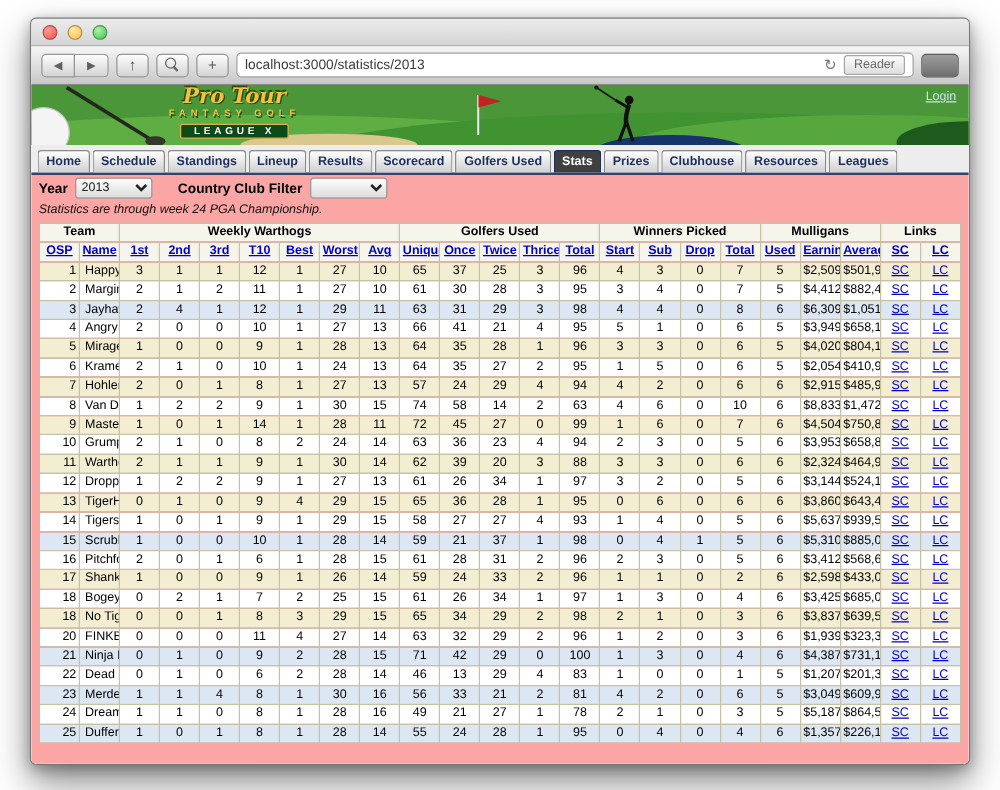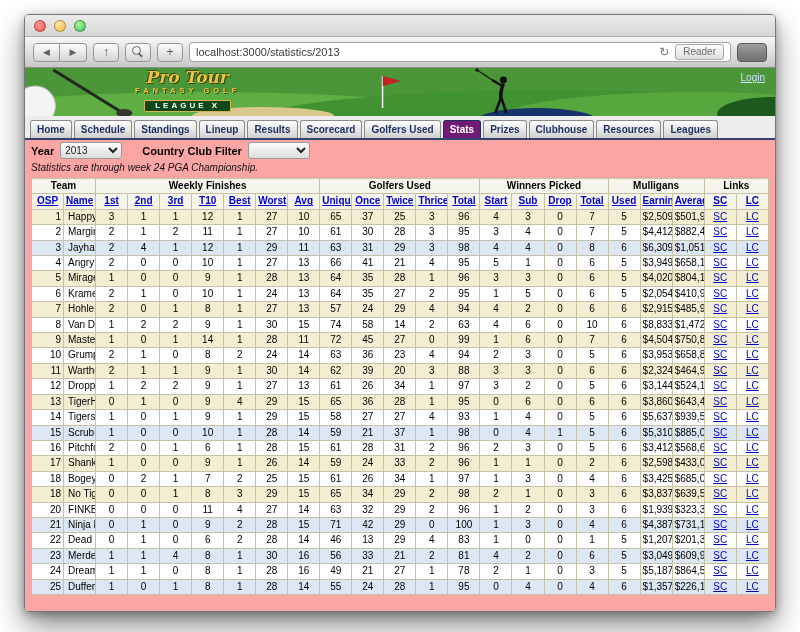--- a/index.html
+++ b/index.html
@@ -50,21 +50,21 @@
   .logo2 { font-size:7.5px; font-weight:bold; letter-spacing:4px; color:#f2c23e; margin-top:1px;
            text-shadow:1px 1px 0 #2c4a12; }
   .badge { display:inline-block; margin-top:2px; background:#0c4a18; border:1px solid #d7b24a; color:#fff;
            font-size:8px; font-weight:bold; letter-spacing:3px; padding:1px 10px; border-radius:2px; }
   .login { position:absolute; right:10px; top:4px; color:#cfe2ff; font-size:10px; text-decoration:underline; cursor:pointer;text-align:center; }
 
   
   .tabs { display:flex; gap:2px; padding:4px 5px 0; background:#ededed; border-bottom:2px solid #33436e; flex:none; }
   .tab { font-size:10px; font-weight:bold; color:#1d2f5e; background:linear-gradient(#ffffff,#cfcfcf);
          border:1px solid #8a8a8a; border-bottom:none; padding:3px 6px; border-radius:3px 3px 0 0; white-space:nowrap; cursor:pointer; }
-  .tab.active { background:#701a75; color:#fff; border-color:#1d2f5e; }
+  .tab.active { background:#404040; color:#fff; border-color:#1d2f5e; }
 
   
   .content { flex:1; background:#fca5a5; padding:2px 6px; overflow:hidden; }
   .filters { display:flex; align-items:center; gap:6px; margin-bottom:3px; }
   .flabel { font-size:11px; font-weight:bold; color:#000; }
   .flabel.cc { margin-left:14px; }
   .fselect { font-size:10px; height:17px; min-width:62px; border:1px solid #9a9a9a; border-radius:3px;
              background:linear-gradient(#fdfdfd,#dcdcdc); color:#222; }
   .status { font-size:10px; font-style:italic; color:#111; margin:2px 0 5px; }
 
@@ -173,21 +173,21 @@
         <select class="fselect">
           <option></option>
         </select>
       </div>
       <div class="status">Statistics are through week 24 PGA Championship.</div>
 
       <table class="stats">
         <thead>
           <tr>
               <th colspan="2" class="grp">Team</th>
-              <th colspan="7" class="grp sep">Weekly Finishes</th>
+              <th colspan="7" class="grp sep">Weekly Warthogs</th>
               <th colspan="5" class="grp sep">Golfers Used</th>
               <th colspan="4" class="grp sep">Winners Picked</th>
               <th colspan="3" class="grp sep">Mulligans</th>
               <th colspan="2" class="grp sep">Links</th>
             </tr>
           <tr>
               <th style="width: 26px;"><a class="collink">OSP</a></th>
               <th style="width: 130px;"><a class="collink">Name</a></th>
               <th class="sep" style="width: 22px;"><a class="collink">1st</a></th>
               <th style="width: 22px;"><a class="collink">2nd</a></th>

